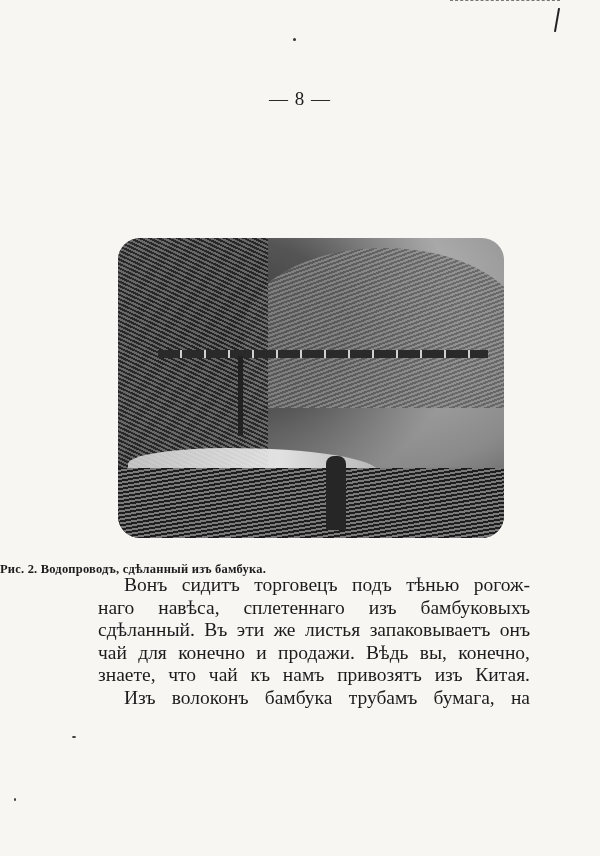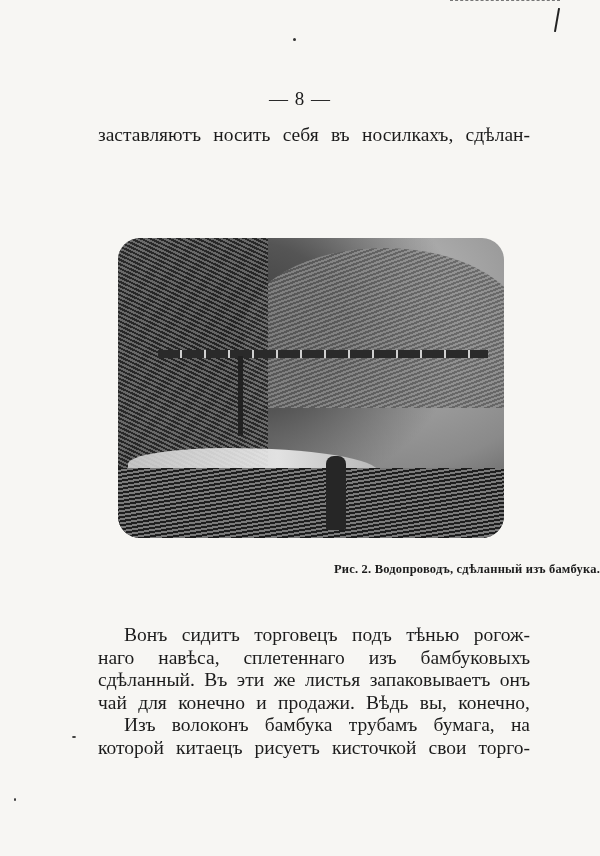--- a/index.html
+++ b/index.html
@@ -16,21 +16,21 @@
     text-align: center; font-size: 19px; letter-spacing: 1px;
   }
   .text-block {
     position: absolute; left: 98px; width: 432px;
     font-size: 19.5px; line-height: 22.5px;
   }
   .line { display: block; white-space: nowrap; text-align: justify; text-align-last: justify; height: 22.5px; }
   .line.last { text-align-last: left; }
   .line.indent { padding-left: 26px; }
   .block1 { top: 124px; }
-  .block2 { top: 624px; }
+  .block2 { top: 574px; }
   .figure {
     position: absolute; left: 118px; top: 238px; width: 386px; height: 300px;
     border-radius: 22px; overflow: hidden;
     background:
       radial-gradient(ellipse at 30% 30%, #3a3a3a 0%, #555 30%, transparent 60%),
       radial-gradient(ellipse at 70% 20%, #bdbdbd 0%, #8a8a8a 50%, transparent 80%),
       linear-gradient(180deg, #9a9a9a 0%, #6e6e6e 45%, #4a4a4a 70%, #2e2e2e 100%);
   }
   .figure .hill {
     position: absolute; right: -20px; top: 10px; width: 280px; height: 160px;
@@ -56,21 +56,21 @@
   }
   .figure .ground {
     position: absolute; left: 0; bottom: 0; width: 100%; height: 70px;
     background: repeating-linear-gradient(170deg, #1e1e1e 0 2px, #7a7a7a 2px 4px);
   }
   .figure .figure-person {
     position: absolute; left: 208px; top: 218px; width: 20px; height: 74px;
     background: #262626; border-radius: 8px 8px 2px 2px;
   }
   .caption {
-    position: absolute; top: 562px; left: 0; width: 600px; text-align: right;
+    position: absolute; top: 562px; left: 0; width: 600px; text-align: left;
     font-size: 12.5px; font-weight: bold; letter-spacing: .2px;
   }
   .speck { position: absolute; background: #333; border-radius: 50%; }
   .corner-mark {
     position: absolute; top: 0; right: 40px; width: 110px; height: 4px;
     border-top: 1px dashed #777;
   }
   .corner-stroke {
     position: absolute; top: 8px; right: 42px; width: 2px; height: 24px;
     background: #222; transform: rotate(10deg);
@@ -82,36 +82,35 @@
 <div class="page">
   <div class="corner-mark"></div>
   <div class="corner-stroke"></div>
   <div class="speck" style="left:293px;top:38px;width:3px;height:3px;"></div>
   <div class="speck" style="left:72px;top:736px;width:4px;height:2px;"></div>
   <div class="speck" style="left:14px;top:798px;width:2px;height:3px;"></div>
 
   <div class="page-number">— 8 —</div>
 
   <div class="text-block block1">
-    <span class="line">заставляютъ носить себя въ носилкахъ, сдѣлан-</span>
   </div>
 
   <div class="figure">
     <div class="hill"></div>
     <div class="trees-left"></div>
     <div class="water"></div>
     <div class="pipe"></div>
     <div class="post"></div>
     <div class="ground"></div>
     <div class="figure-person"></div>
   </div>
 
   <div class="caption">Рис. 2. Водопроводъ, сдѣланный изъ бамбука.</div>
 
   <div class="text-block block2">
     <span class="line indent">Вонъ сидитъ торговецъ подъ тѣнью рогож-</span>
     <span class="line">наго навѣса, сплетеннаго изъ бамбуковыхъ</span>
     <span class="line">сдѣланный. Въ эти же листья запаковываетъ онъ</span>
     <span class="line">чай для конечно и продажи. Вѣдь вы, конечно,</span>
+    <span class="line">знаете, что чай къ намъ привозятъ изъ Китая.</span>
     <span class="line indent">Изъ волоконъ бамбука трубамъ бумага, на</span>
-    <span class="line">которой китаецъ рисуетъ кисточкой свои торго-</span>
   </div>
 </div>
 
 </body></html>

